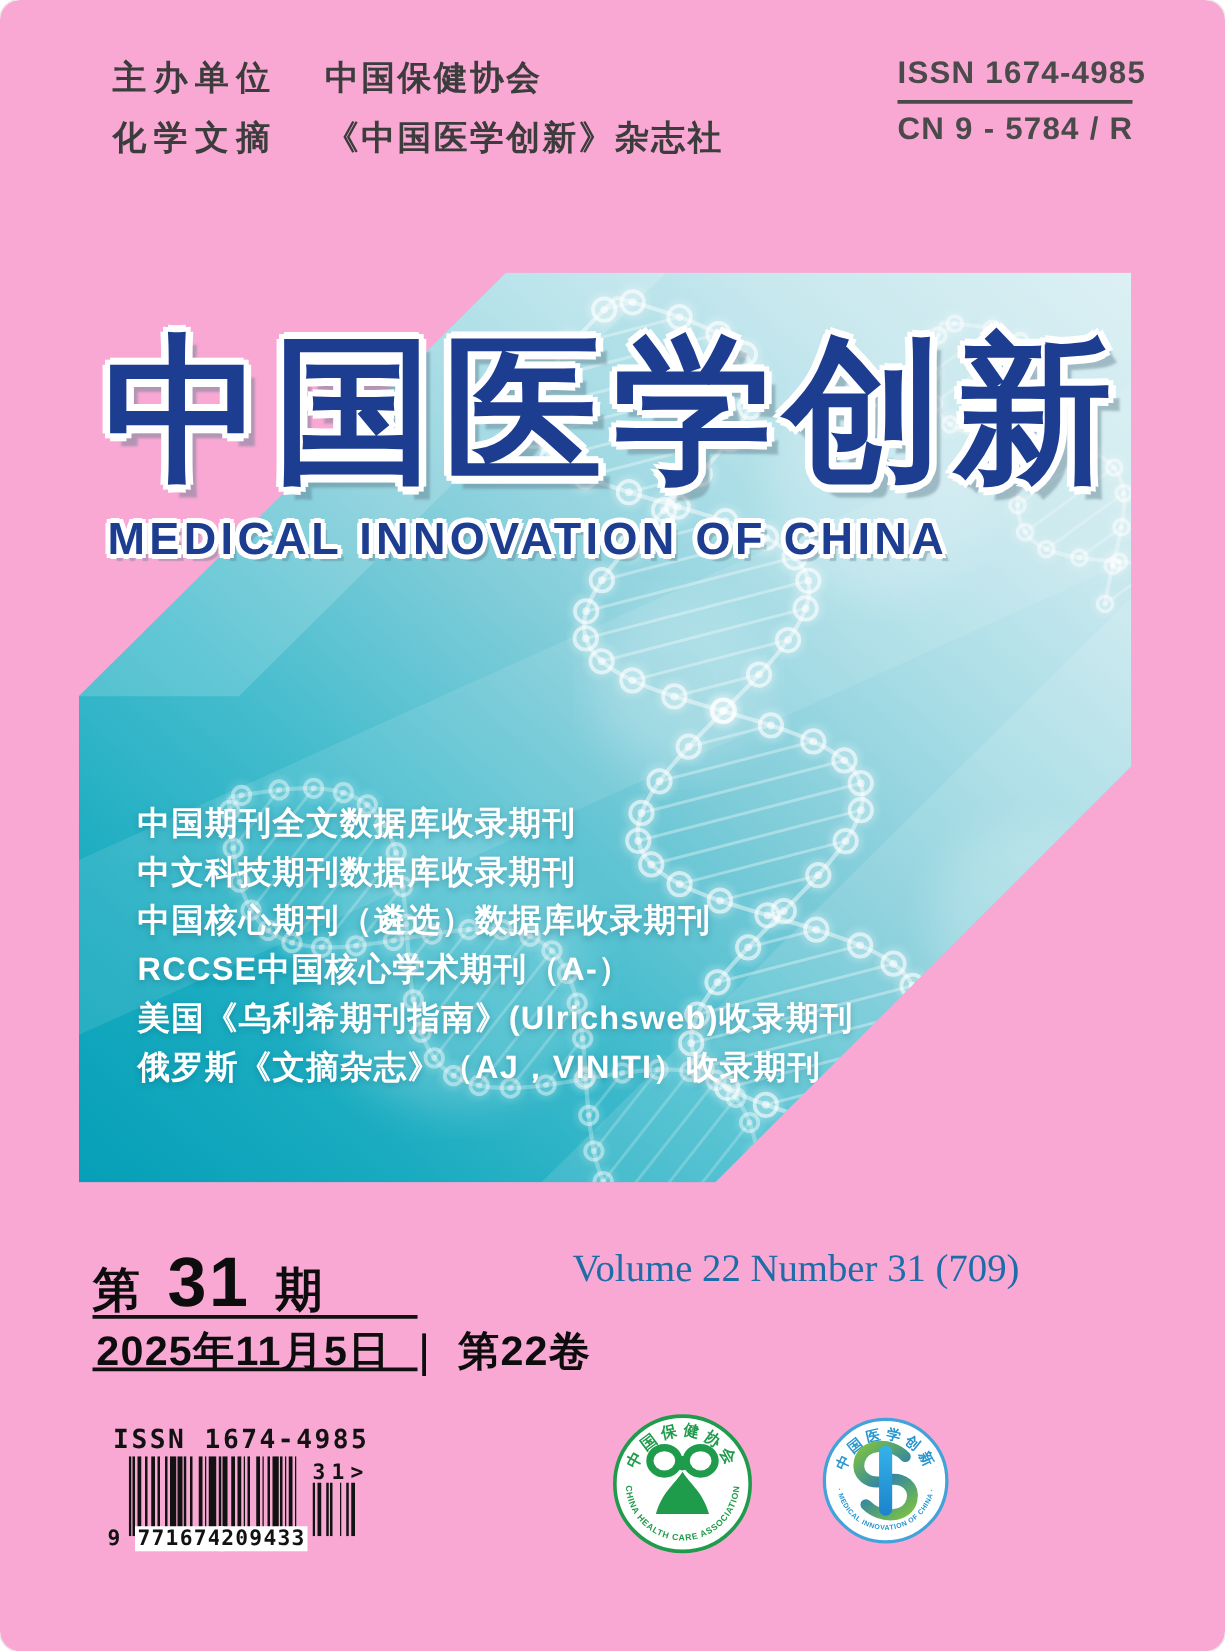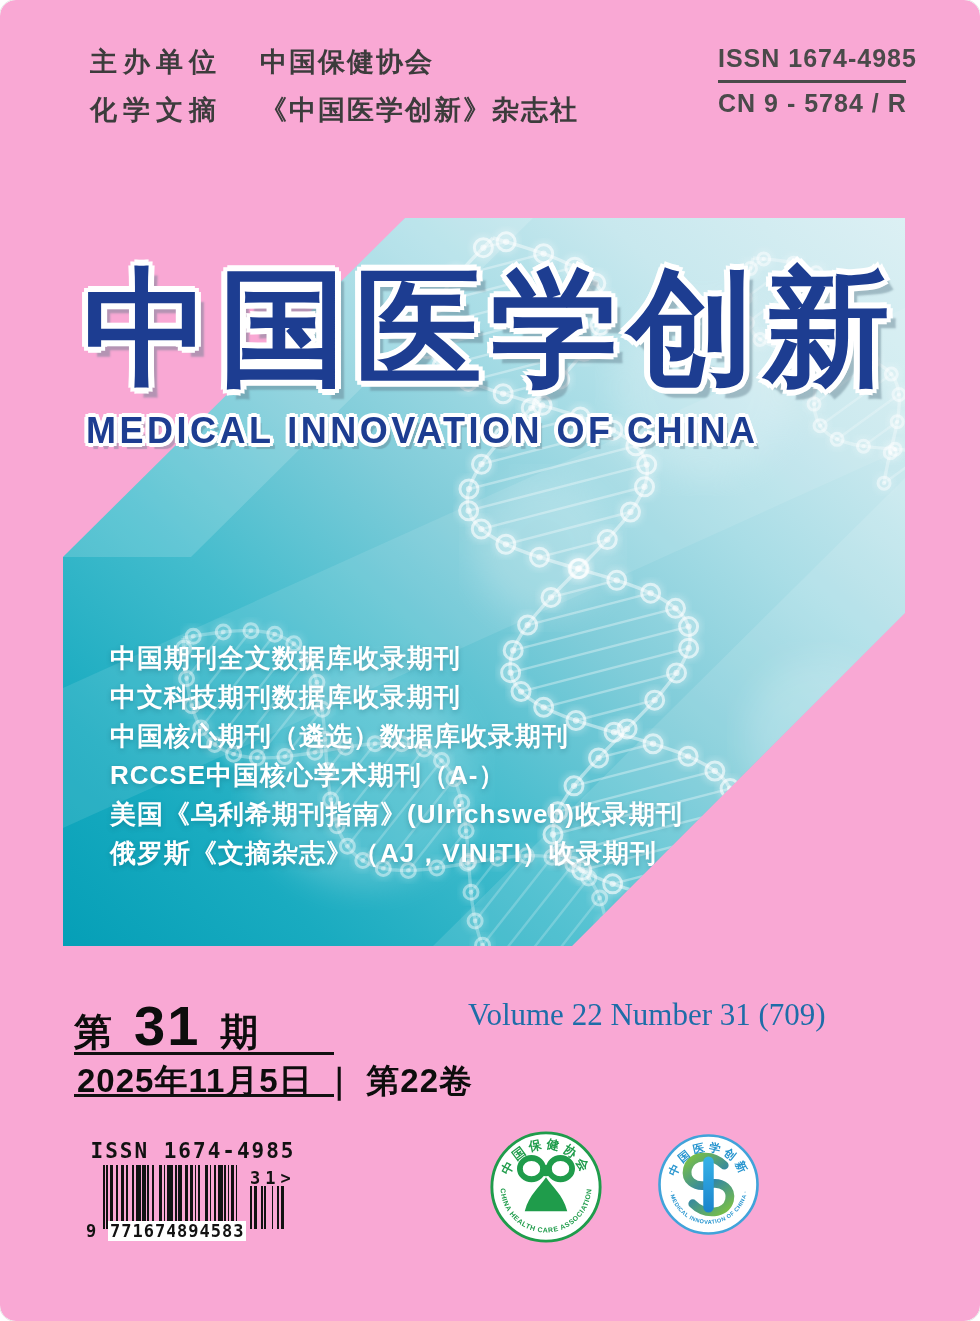--- a/index.html
+++ b/index.html
@@ -45,21 +45,21 @@
       -4px 0 0 #fff, 4px 0 0 #fff, 0 -4px 0 #fff, 0 4px 0 #fff,
       5px 6px 1px rgba(96,124,140,.4);
   }
   
   .issue-cn{position:absolute; left:74px; top:993px; display:flex; align-items:baseline; color:#0d0d0d;}
   .issue-cn .zh{font-size:38px; font-weight:700; letter-spacing:2px;}
   .issue-cn .num{font-size:56px; font-weight:800; margin:0 20px; letter-spacing:2px;}
   .issue-rule{position:absolute; left:74px; width:260px; height:3px; background:#111;}
   .rule-a{top:1052px;} .rule-b{top:1094px;}
   .date-cn{position:absolute; left:77px; top:1059px; font-size:33px; font-weight:700; color:#0d0d0d; letter-spacing:1px; white-space:nowrap;}
-  .vol-en{position:absolute; left:468px; top:996px; font-family:"Liberation Serif", serif; color:#1e6da8; font-size:31px; line-height:38px; white-space:nowrap;text-align:right;}
+  .vol-en{position:absolute; left:458px; top:996px; font-family:"Liberation Serif", serif; color:#1e6da8; font-size:31px; line-height:38px; white-space:nowrap;text-align:right;}
   
   .bc-issn{position:absolute; left:86px; top:1139px; width:214px; text-align:center;
     font-family:"DejaVu Sans Mono", monospace; font-size:21px; font-weight:700; letter-spacing:2px; color:#121212; white-space:nowrap;}
   .bars{position:absolute; overflow:hidden;}
   .bars i{position:absolute; top:0; bottom:0; background:#121212;}
   .bars-main{left:103px; top:1165px; width:136px; height:64px;}
   .bars-addon{left:250px; top:1186px; width:36px; height:43px;}
   .bc-digit{position:absolute; font-family:"DejaVu Sans Mono", monospace; font-size:17px; font-weight:700; color:#121212; letter-spacing:1px; white-space:nowrap;}
   .bc-lead{left:86px; top:1221px;}
   .bc-g1{left:108px; top:1221px; background:#fff; padding:0 2px;}
@@ -688,21 +688,21 @@
       <i style="left:0.00px;width:1.80px"></i>
       <i style="left:3.60px;width:3.60px"></i>
       <i style="left:10.80px;width:1.80px"></i>
       <i style="left:14.40px;width:1.80px"></i>
       <i style="left:21.60px;width:1.80px"></i>
       <i style="left:27.00px;width:1.80px"></i>
       <i style="left:30.60px;width:3.60px"></i>
     </div>
   <span class="bc-digit bc-lead">9</span>
   <span class="bc-digit bc-g1">771674</span>
-  <span class="bc-digit bc-g2">894583</span>
+  <span class="bc-digit bc-g2">209433</span>
   <span class="bc-addon-txt">31&gt;</span>
 
   <svg class="logo logo-green" viewBox="0 0 120 120">
     <circle cx="60" cy="60" r="56" fill="#ffffff" stroke="#1f9c4b" stroke-width="3"></circle>
     <defs>
       <path id="gArcTop" d="M 20 60 A 40 40 0 0 1 100 60" fill="none"></path>
       <path id="gArcBot" d="M 13 60 A 47 47 0 0 0 107 60" fill="none"></path>
     </defs>
     <text font-size="13" font-weight="bold" fill="#1f9c4b" letter-spacing="4">
       <textPath href="#gArcTop" startOffset="50%" text-anchor="middle">中国保健协会</textPath>

